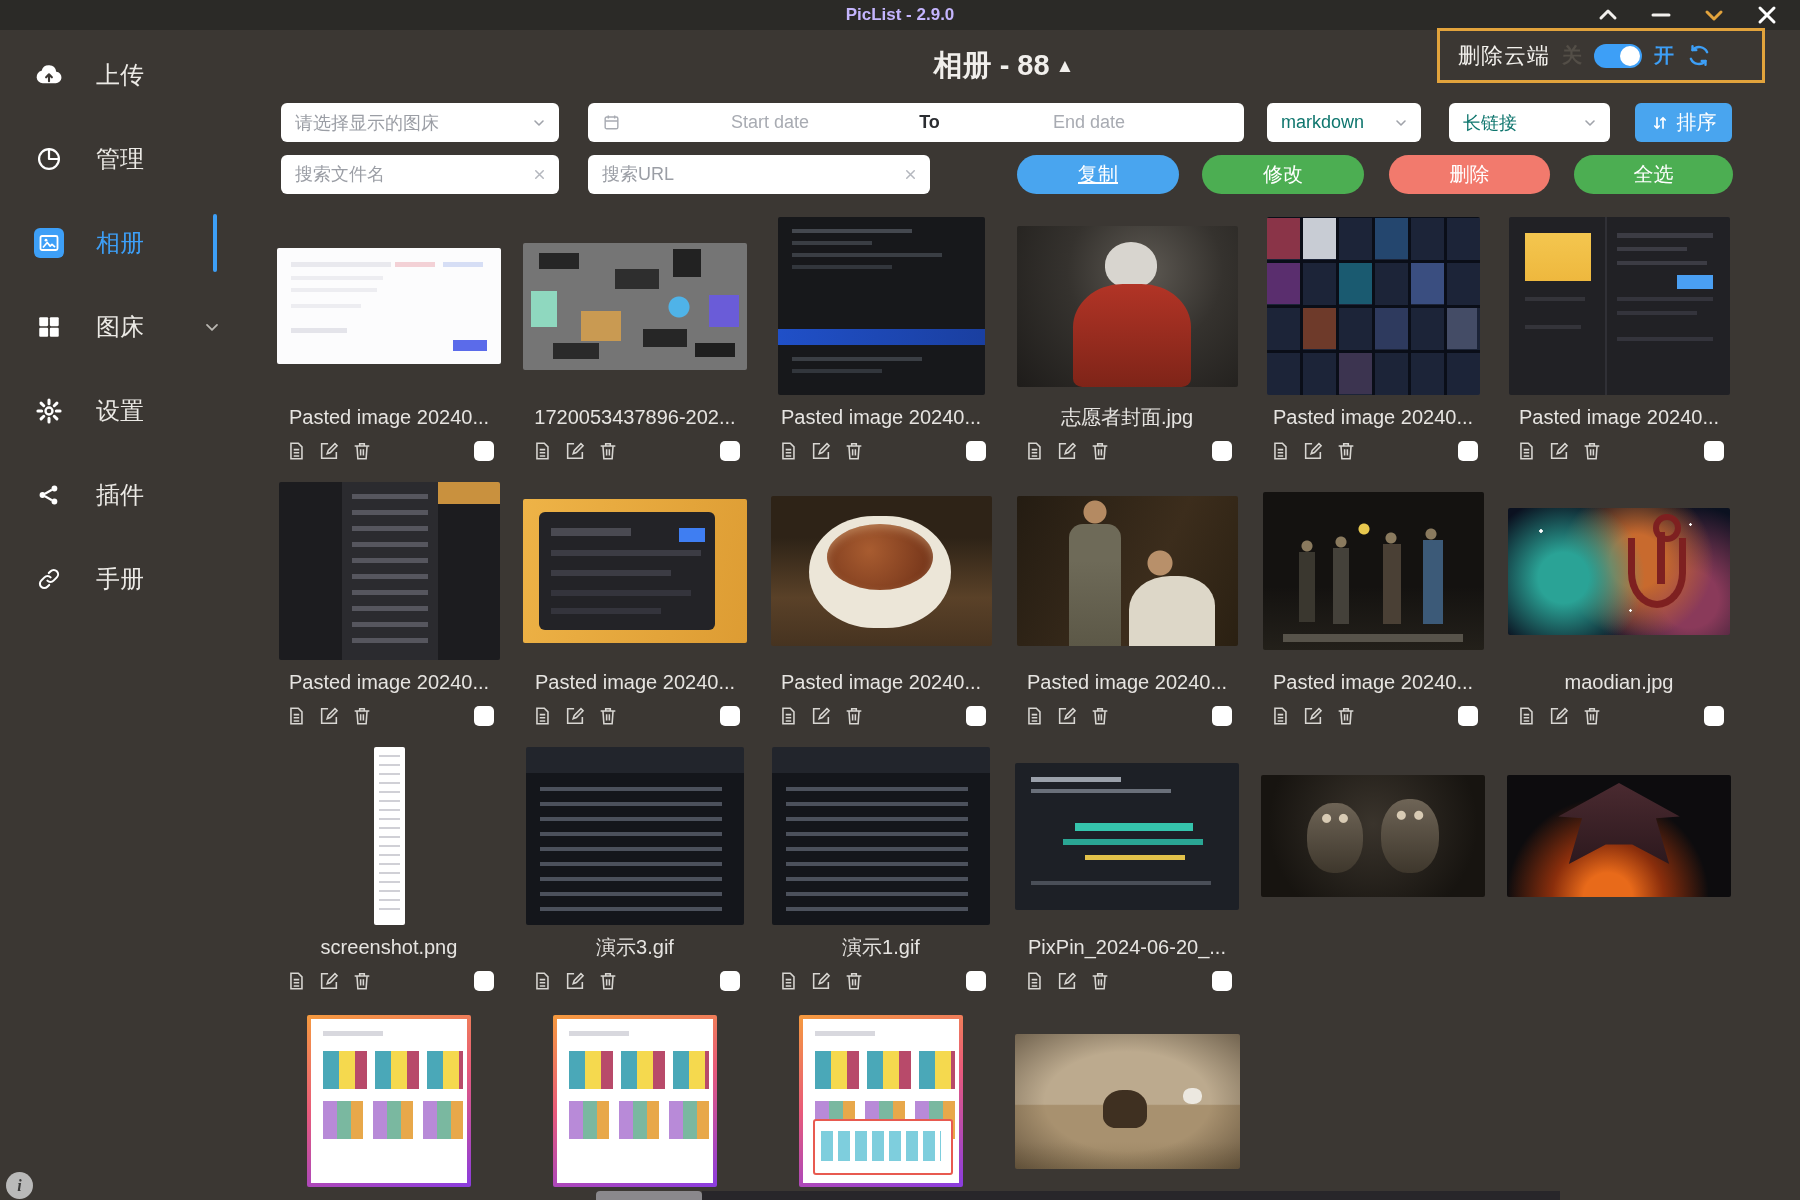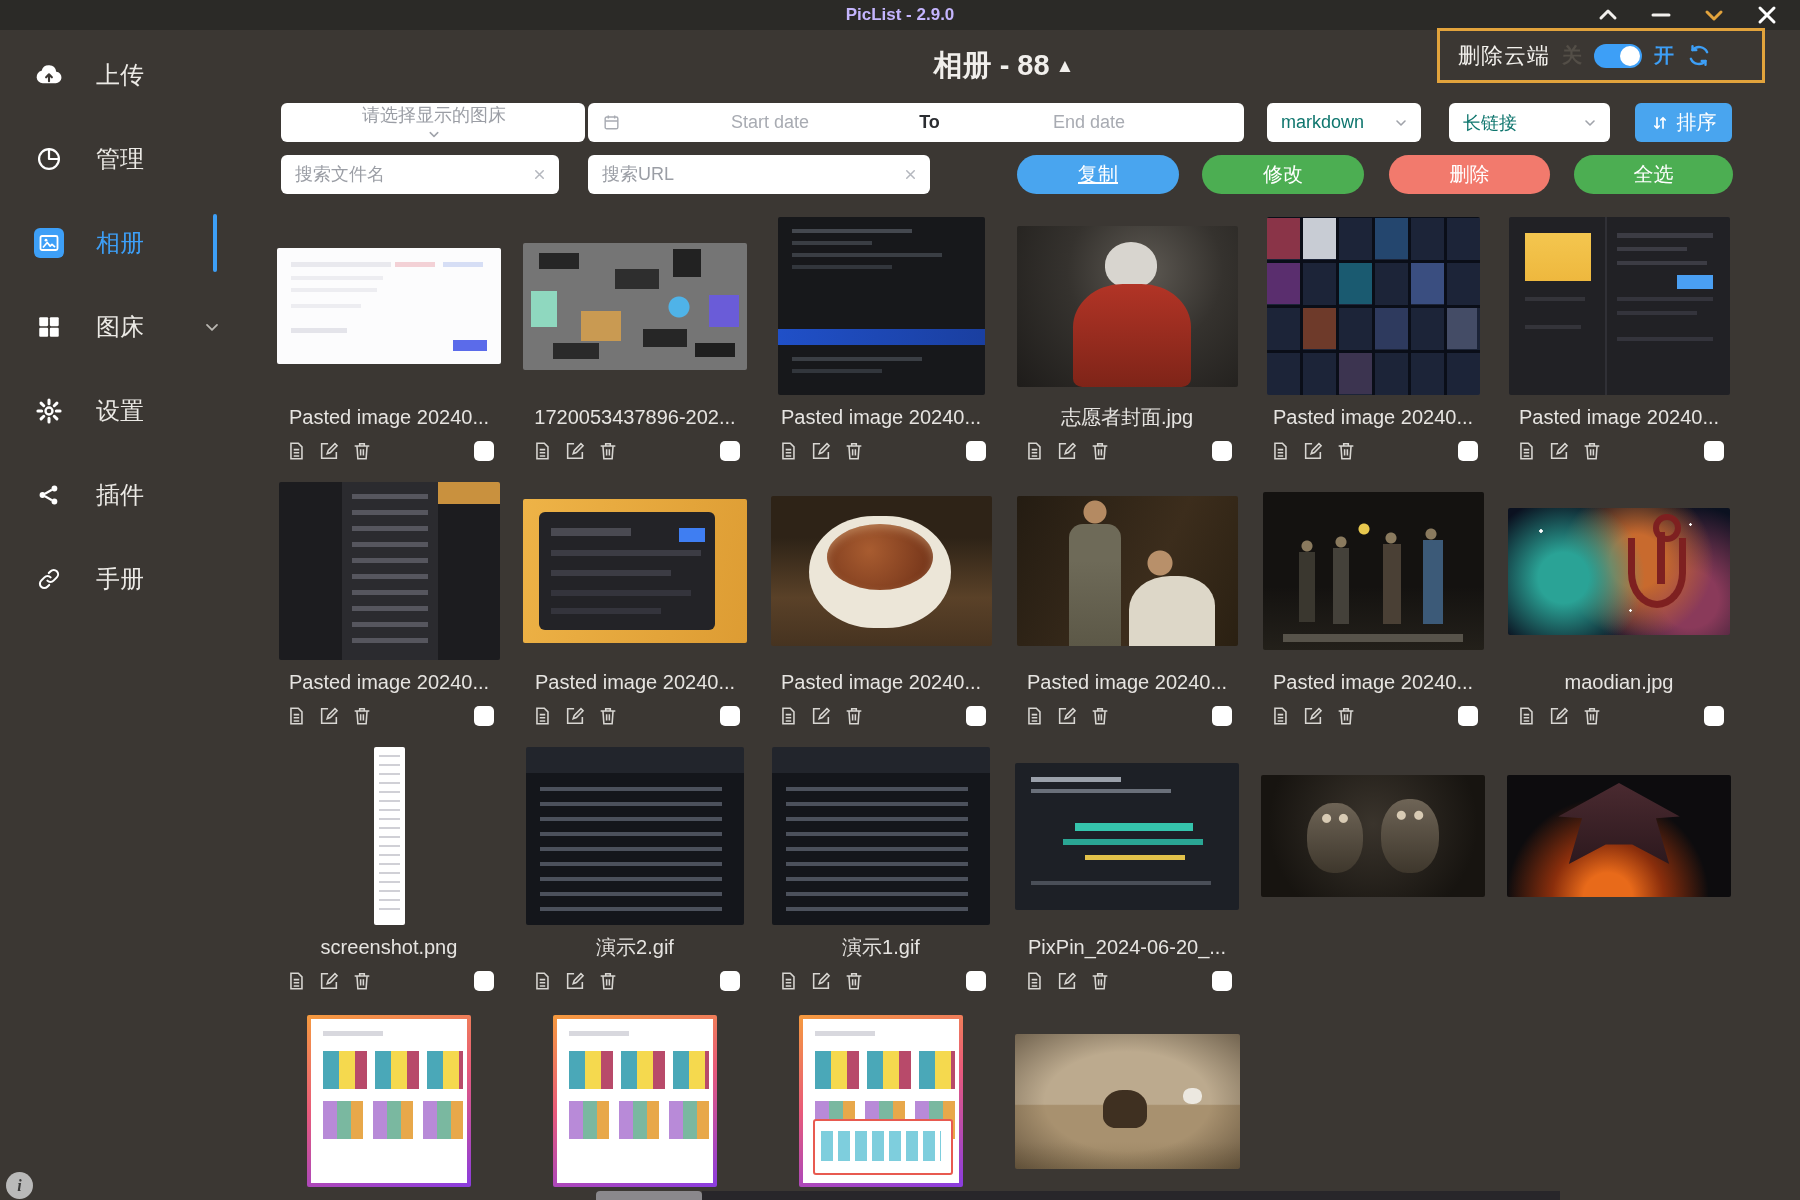--- a/index.html
+++ b/index.html
@@ -346,21 +346,21 @@
         </svg>
     </span>
     <span class="lbl">手册</span>
   </div>
 </nav>
 
 <div class="page-title">
   <span>相册 - 88</span><span class="tri">▲</span>
 </div>
 
-<div class="ctrl sel" style="left:281px; top:103px; width:304px;flex-direction:column;">
+<div class="ctrl sel" style="left:281px; top:103px; width:278px;">
   <span class="val ph">请选择显示的图床</span>
   <svg width="16" height="16" viewBox="0 0 24 24">
       <path d="M6 9l6 6 6-6" fill="none" stroke="#a0a3aa" stroke-width="2.4" stroke-linecap="round" stroke-linejoin="round"></path>
     </svg>
 </div>
 <div class="ctrl date-range" style="left:588px; top:103px; width:656px;">
   <svg width="19" height="19" viewBox="0 0 24 24" fill="none" stroke="#a8abb2" stroke-width="1.8">
       <rect x="4" y="5" width="16" height="15" rx="2"></rect>
       <path d="M8 3v4M16 3v4M4 10h16"></path>
     </svg>
@@ -762,47 +762,47 @@
         </span>
       <span class="aicon">
           <svg viewBox="0 0 24 24" fill="none" stroke="#d8d6d2" stroke-width="1.7">
             <path d="M4 6.5h16M9.5 6.5V4h5v2.5M6.5 6.5l1 14h9l1-14M10.5 10v7M13.5 10v7"></path>
           </svg>
         </span>
       <span class="cb"></span>
     </div>
   </div>
 
-
-  <div class="cell">
-    <div class="thumb-box">
-        <div class="thumb t16" title="dark-ui-demo-gif"></div>
-      </div>
-    <div class="fname">演示2.gif</div>
-    <div class="acts">
-      <span class="aicon">
-          <svg viewBox="0 0 24 24" fill="none" stroke="#d8d6d2" stroke-width="1.7">
-            <path d="M6.5 3.5h8l4 4v13h-12z"></path>
-            <path d="M9.5 10.5h6M9.5 14h6M9.5 17.5h6"></path>
-          </svg>
-        </span>
-      <span class="aicon">
-          <svg viewBox="0 0 24 24" fill="none" stroke="#d8d6d2" stroke-width="1.7">
-            <path d="M20 13v7H4V4h7"></path>
-            <path d="M10 15l1.2-3.7L18.5 4l2.3 2.3-7.3 7.3L10 15z"></path>
-          </svg>
-        </span>
-      <span class="aicon">
-          <svg viewBox="0 0 24 24" fill="none" stroke="#d8d6d2" stroke-width="1.7">
-            <path d="M4 6.5h16M9.5 6.5V4h5v2.5M6.5 6.5l1 14h9l1-14M10.5 10v7M13.5 10v7"></path>
-          </svg>
-        </span>
-      <span class="cb"></span>
-    </div>
-  </div>
+  <div class="cell">
+    <div class="thumb-box">
+        <div class="thumb t15" title="dark-ui-demo-gif"></div>
+      </div>
+    <div class="fname">演示3.gif</div>
+    <div class="acts">
+      <span class="aicon">
+          <svg viewBox="0 0 24 24" fill="none" stroke="#d8d6d2" stroke-width="1.7">
+            <path d="M6.5 3.5h8l4 4v13h-12z"></path>
+            <path d="M9.5 10.5h6M9.5 14h6M9.5 17.5h6"></path>
+          </svg>
+        </span>
+      <span class="aicon">
+          <svg viewBox="0 0 24 24" fill="none" stroke="#d8d6d2" stroke-width="1.7">
+            <path d="M20 13v7H4V4h7"></path>
+            <path d="M10 15l1.2-3.7L18.5 4l2.3 2.3-7.3 7.3L10 15z"></path>
+          </svg>
+        </span>
+      <span class="aicon">
+          <svg viewBox="0 0 24 24" fill="none" stroke="#d8d6d2" stroke-width="1.7">
+            <path d="M4 6.5h16M9.5 6.5V4h5v2.5M6.5 6.5l1 14h9l1-14M10.5 10v7M13.5 10v7"></path>
+          </svg>
+        </span>
+      <span class="cb"></span>
+    </div>
+  </div>
+
 
   <div class="cell">
     <div class="thumb-box">
         <div class="thumb t17" title="dark-ui-demo-gif"></div>
       </div>
     <div class="fname">演示1.gif</div>
     <div class="acts">
       <span class="aicon">
           <svg viewBox="0 0 24 24" fill="none" stroke="#d8d6d2" stroke-width="1.7">
             <path d="M6.5 3.5h8l4 4v13h-12z"></path>

